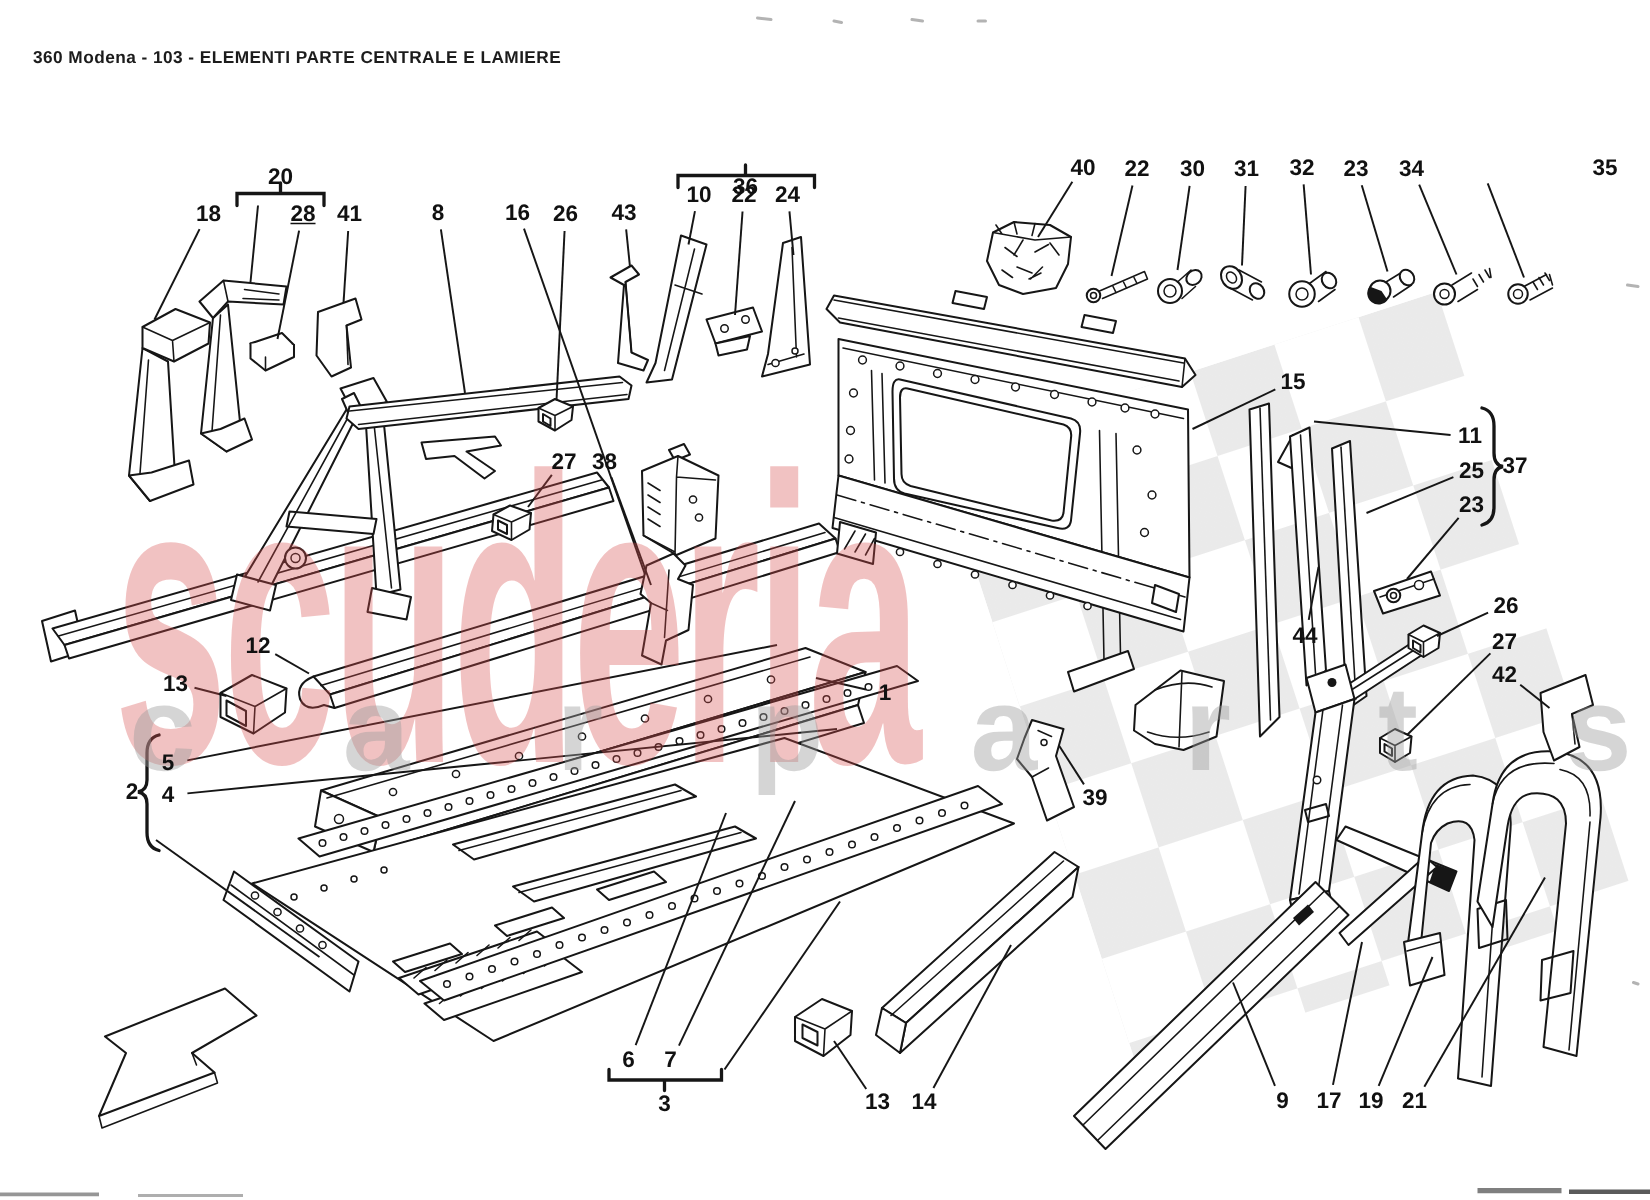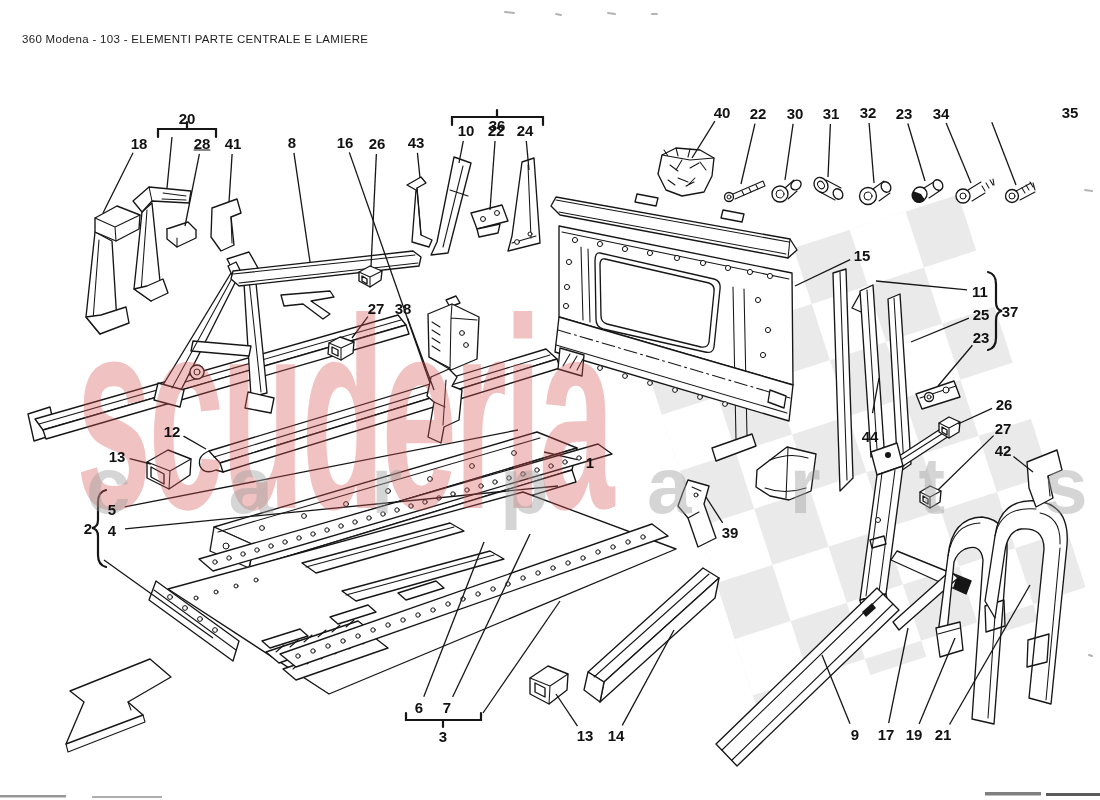--- a/index.html
+++ b/index.html
@@ -1,18 +1,18 @@
 <!DOCTYPE html>
 <html><head>
 <meta charset="utf-8">
 <style>
   html,body{margin:0;padding:0;background:#fff;}
   #stage{position:relative;width:1100px;height:800px;background:#ffffff;overflow:hidden;
          font-family:"Liberation Sans","DejaVu Sans",sans-serif;}
-  #title{position:absolute;left:22px;top:33px;font-size:11.5px;font-weight:normal;color:#1c1c1c;
+  #title{position:absolute;left:22px;top:33px;font-size:11.5px;font-weight:bold;color:#1c1c1c;
          letter-spacing:.3px;z-index:6;white-space:nowrap;}
   .checker{position:absolute;left:683px;top:238px;width:350px;height:430px;z-index:1;
          background:repeating-conic-gradient(rgba(125,125,125,.16) 0% 25%, transparent 0% 50%);
          background-size:118px 118px;transform:rotate(-18deg);}
   #diagram{position:absolute;left:0;top:0;z-index:2;}
   .parts path,.parts polygon,.parts ellipse,.parts circle,.parts line,.parts polyline{
          fill:#fff;stroke:#161616;stroke-width:1.35;stroke-linejoin:round;stroke-linecap:round;}
   .parts .d{fill:none;stroke-width:1.05;}
   .parts .h{fill:#fff;stroke-width:1.0;}
   .parts .k{fill:#161616;stroke:none;}
@@ -546,21 +546,21 @@
       <div class="plabel" style="left: 1010px; top: 311px;">37</div>
       <div class="plabel" style="left: 376px; top: 308px;">27</div>
       <div class="plabel" style="left: 403px; top: 308px;">38</div>
       <div class="plabel" style="left: 172px; top: 431px;">12</div>
       <div class="plabel" style="left: 117px; top: 456px;">13</div>
       <div class="plabel" style="left: 590px; top: 462px;">1</div>
       <div class="plabel" style="left: 112px; top: 509px;">5</div>
       <div class="plabel" style="left: 112px; top: 530px;">4</div>
       <div class="plabel" style="left: 88px; top: 528px;">2</div>
       <div class="plabel" style="left: 730px; top: 532px;">39</div>
-      <div class="plabel" style="left: 870px; top: 424px; margin-top: 12px;">44</div>
+      <div class="plabel" style="left: 870px; top: 424px;">44</div>
       <div class="plabel" style="left: 1004px; top: 404px;">26</div>
       <div class="plabel" style="left: 1003px; top: 428px;">27</div>
       <div class="plabel" style="left: 1003px; top: 450px;">42</div>
       <div class="plabel" style="left: 419px; top: 707px;">6</div>
       <div class="plabel" style="left: 447px; top: 707px;">7</div>
       <div class="plabel" style="left: 443px; top: 736px;">3</div>
       <div class="plabel" style="left: 585px; top: 735px;">13</div>
       <div class="plabel" style="left: 616px; top: 735px;">14</div>
       <div class="plabel" style="left: 855px; top: 734px;">9</div>
       <div class="plabel" style="left: 886px; top: 734px;">17</div>

